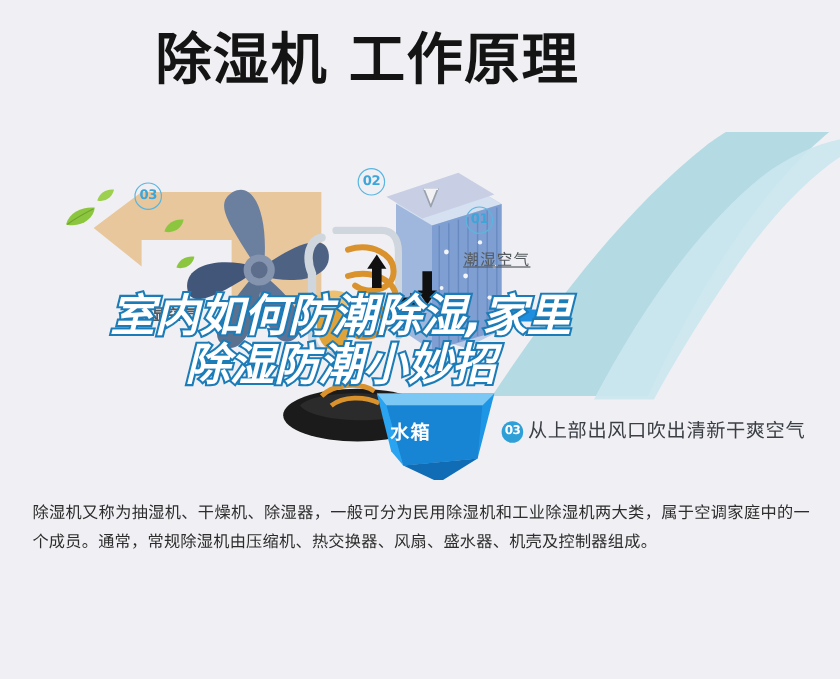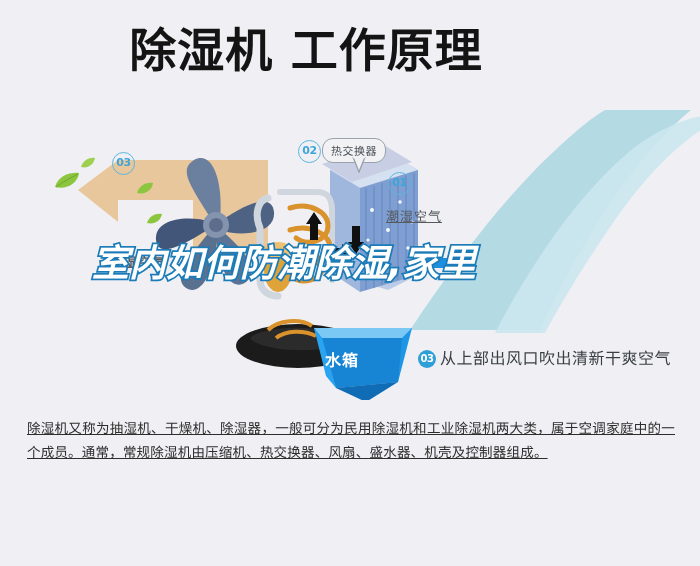--- a/index.html
+++ b/index.html
@@ -208,21 +208,20 @@
     top: 416px;
     width: 648px;
   }
   .para {
     margin: 0 0 17px 0;
     font-size: 13.5px;
     line-height: 24px;
     color: #3c3c3c;
     text-align: justify;
     letter-spacing: 0.2px;
-    text-decoration: underline;
   }
   .para:last-child { margin-bottom: 0; }
   .para-lead { color: #2d2d2d; }
 </style>
 </head>
 <body>
 
 <div class="page">
 
   <div class="title-bar">
@@ -347,37 +346,37 @@
           <polygon points="164,198 172,208 186,258 176,246" fill="#2aa4f0"></polygon>
         </g>
       </svg>
     </div>
     <span class="tank-label">水箱</span>
 
     <span class="badge badge-03-top">03</span>
     <span class="dry-label">潮湿空气</span>
 
     <span class="badge badge-02">02</span>
-    <span class="callout">热交换器</span>
     <span class="callout-tail">
       <svg width="14" height="16" viewBox="0 0 14 16">
         <path d="M1 0 L13 0 L7 15 Z" fill="#f2f2f5" stroke="#9aa2ad" stroke-width="1.4"></path>
         <line x1="1" y1="0" x2="13" y2="0" stroke="#f2f2f5" stroke-width="2.6"></line>
       </svg>
     </span>
 
     <span class="badge badge-01">01</span>
     <span class="humid-label">潮湿空气</span>
   </div>
 
   <div class="cap cap-03">
     <span class="cap-badge">03</span><span>从上部出风口吹出清新干爽空气</span>
   </div>
 
   <div class="overlay">
     <span class="overlay-line">室内如何防潮除湿,家里</span>
+    <span class="overlay-line">除湿防潮小妙招</span>
   </div>
 
   <div class="body-copy">
     <p class="para para-lead">除湿机又称为抽湿机、干燥机、除湿器，一般可分为民用除湿机和工业除湿机两大类，属于空调家庭中的一个成员。通常，常规除湿机由压缩机、热交换器、风扇、盛水器、机壳及控制器组成。</p>
   </div>
 
 </div>
 
 </body></html>

